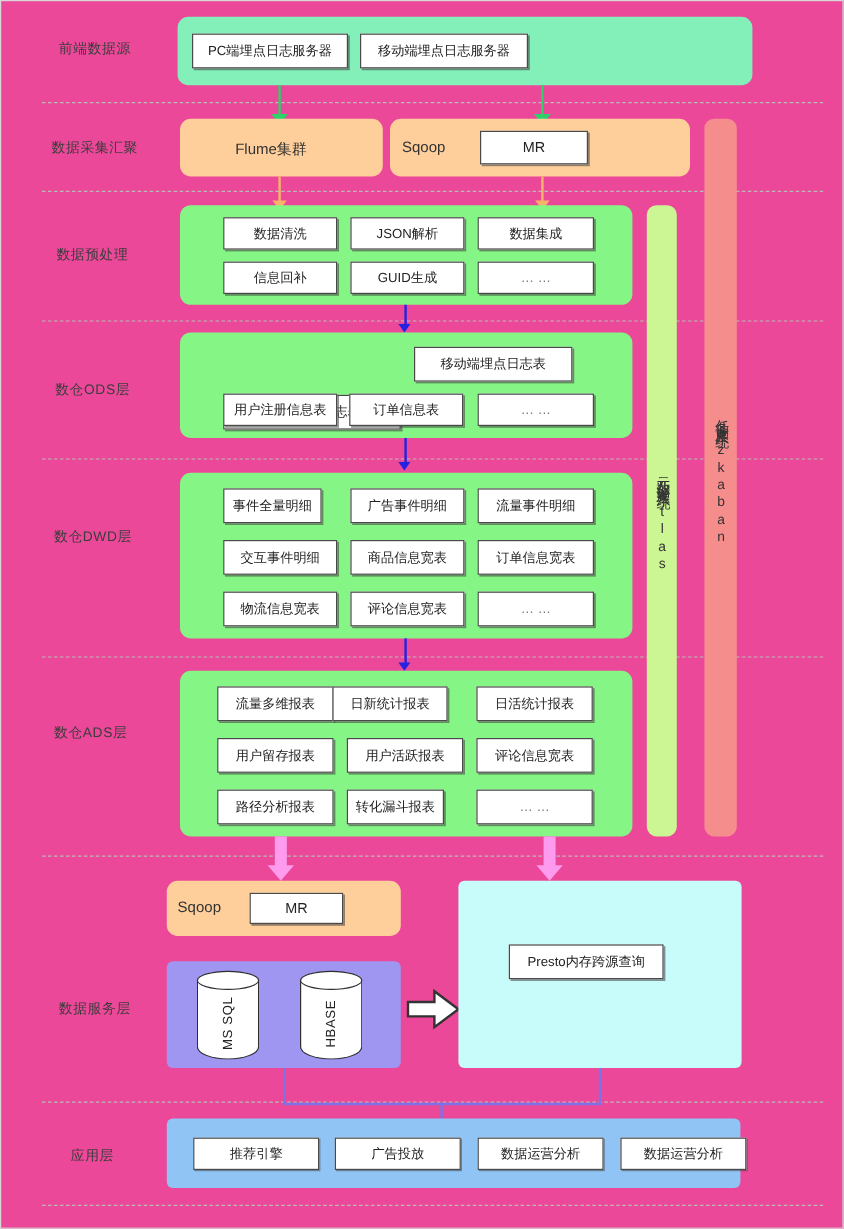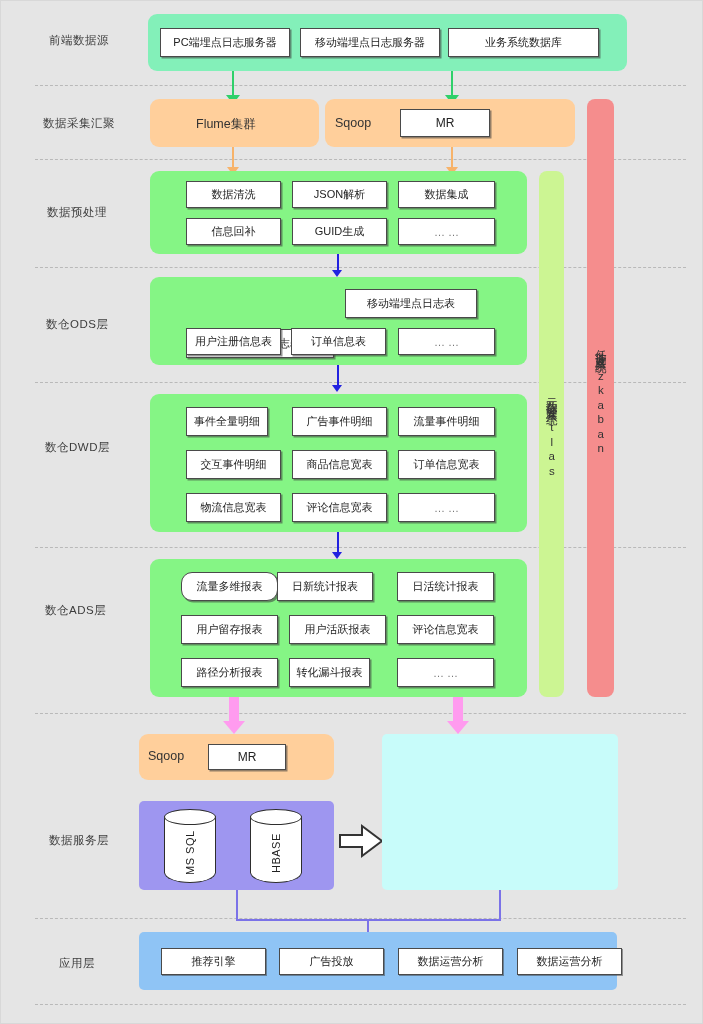--- a/index.html
+++ b/index.html
@@ -2,21 +2,21 @@
 <html><head>
 <meta charset="utf-8">
 <style>
   html,body{margin:0;padding:0;}
   body{
     width:703px;height:1024px;
     background:#ffffff;
     font-family:"Liberation Sans","DejaVu Sans",sans-serif;
     overflow:hidden;
   }
-  #canvas{position:relative;width:703px;height:1024px;background:#e5e5e5;
+  #canvas{position:relative;width:703px;height:1024px;background:#ec4899;
           border:1px solid #d8d8d8;box-sizing:border-box;}
   .row-label{
     position:absolute;
     font-size:11.5px;color:#3c3c3c;letter-spacing:.5px;
     white-space:nowrap;
   }
   .divider{
     position:absolute;left:34px;right:16px;height:0;
     border-top:1px dashed #b9b9b9;
   }
@@ -90,21 +90,20 @@
   <div class="divider" style="top:266px;"></div>
   <div class="divider" style="top:381px;"></div>
   <div class="divider" style="top:546px;"></div>
   <div class="divider" style="top:712px;"></div>
   <div class="divider" style="top:917px;"></div>
   <div class="divider" style="top:1003px;"></div>
 
   <div class="band" id="band-source" style="left: 147px; top: 13px; width: 479px; height: 57px; background: rgb(131, 240, 185);"></div>
   <div class="item" style="left:159px;top:27px;width:130px;height:29px;">PC端埋点日志服务器</div>
   <div class="item" style="left:299px;top:27px;width:140px;height:29px;">移动端埋点日志服务器</div>
-  <div class="item" style="left:447px;top:27px;width:151px;height:29px;">业务系统数据库</div>
 
   <div class="shaft" id="ar-g1-shaft" style="left: 231px; top: 70px; width: 2px; height: 26px; background: rgb(47, 208, 106);"></div>
   <div class="head" id="ar-g1-head" style="left: 225px; top: 94px; border-left: 7px solid transparent; border-right: 7px solid transparent; border-top: 9px solid rgb(47, 208, 106);"></div>
   <div class="shaft" id="ar-g2-shaft" style="left: 450px; top: 70px; width: 2px; height: 26px; background: rgb(47, 208, 106);"></div>
   <div class="head" id="ar-g2-head" style="left: 444px; top: 94px; border-left: 7px solid transparent; border-right: 7px solid transparent; border-top: 9px solid rgb(47, 208, 106);"></div>
 
   <div class="band" id="band-flume" style="left: 149px; top: 98px; width: 169px; height: 48px; background: rgb(255, 207, 155);"></div>
   <div class="band-text" style="left:195px;top:115px;">Flume集群</div>
 
   <div class="band" id="band-sqoop" style="left: 324px; top: 98px; width: 250px; height: 48px; background: rgb(255, 207, 155);"></div>
@@ -145,21 +144,21 @@
   <div class="item" style="left:291px;top:449px;width:95px;height:29px;">商品信息宽表</div>
   <div class="item" style="left:397px;top:449px;width:97px;height:29px;">订单信息宽表</div>
   <div class="item" style="left:185px;top:492px;width:95px;height:29px;">物流信息宽表</div>
   <div class="item" style="left:291px;top:492px;width:95px;height:29px;">评论信息宽表</div>
   <div class="item" style="left:397px;top:492px;width:97px;height:29px;color:#777;">… …</div>
 
   <div class="shaft" id="ar-b3-shaft" style="left: 336px; top: 531px; width: 2px; height: 22px; background: rgb(34, 34, 224);"></div>
   <div class="head" id="ar-b3-head" style="left: 331px; top: 551px; border-left: 5px solid transparent; border-right: 5px solid transparent; border-top: 7px solid rgb(34, 34, 224);"></div>
 
   <div class="band" id="band-ads" style="left: 149px; top: 558px; width: 377px; height: 138px; background: rgb(133, 245, 133);"></div>
-  <div class="item" style="left:180px;top:571px;width:97px;height:29px;border-radius:11px;">流量多维报表</div>
+  <div class="item" style="left:180px;top:571px;width:97px;height:29px;">流量多维报表</div>
   <div class="item" style="left:276px;top:571px;width:96px;height:29px;">日新统计报表</div>
   <div class="item" style="left:396px;top:571px;width:97px;height:29px;">日活统计报表</div>
   <div class="item" style="left:180px;top:614px;width:97px;height:29px;">用户留存报表</div>
   <div class="item" style="left:288px;top:614px;width:97px;height:29px;">用户活跃报表</div>
   <div class="item" style="left:396px;top:614px;width:97px;height:29px;">评论信息宽表</div>
   <div class="item" style="left:180px;top:657px;width:97px;height:29px;">路径分析报表</div>
   <div class="item" style="left:288px;top:657px;width:81px;height:29px;">转化漏斗报表</div>
   <div class="item" style="left:396px;top:657px;width:97px;height:29px;color:#777;">… …</div>
 
   <div class="shaft" id="ar-p1-shaft" style="left: 228px; top: 696px; width: 10px; height: 26px; background: rgb(255, 155, 239);"></div>
@@ -182,20 +181,21 @@
     <div class="body"></div>
     <div class="top"></div>
     <div class="lbl">HBASE</div>
   </div>
 
   <svg class="hollow" style="left:337px;top:822px;width:46px;height:36px;" viewBox="0 0 46 36">
     <polygon points="2,12 24,12 24,3 44,18 24,33 24,24 2,24" fill="#ffffff" stroke="#333333" stroke-width="2"></polygon>
   </svg>
 
   <div class="band" id="band-presto" style="left: 381px; top: 733px; width: 236px; height: 156px; border-radius: 5px; background: rgb(200, 252, 250);"></div>
+  <div class="item" style="left:423px;top:786px;width:129px;height:29px;">Presto内存跨源查询</div>
 
   <div class="shaft" id="pl-1" style="left: 235px; top: 889px; width: 1.6px; height: 30px; background: rgb(123, 114, 232);"></div>
   <div class="shaft" id="pl-2" style="left: 498px; top: 889px; width: 1.6px; height: 30px; background: rgb(123, 114, 232);"></div>
   <div class="shaft" id="pl-3" style="left: 235px; top: 918px; width: 265px; height: 1.6px; background: rgb(123, 114, 232);"></div>
   <div class="shaft" id="pl-4" style="left: 366px; top: 918px; width: 1.6px; height: 16px; background: rgb(123, 114, 232);"></div>
   <div class="head" id="pl-head" style="left: 361px; top: 932px; border-left: 5px solid transparent; border-right: 5px solid transparent; border-top: 7px solid rgb(123, 114, 232);"></div>
 
   <div class="band" id="band-app" style="left: 138px; top: 931px; width: 478px; height: 58px; border-radius: 5px; background: rgb(143, 196, 245);"></div>
   <div class="item thin" style="left:140px;top:947px;width:105px;height:27px;">推荐引擎</div>
   <div class="item thin" style="left:258px;top:947px;width:105px;height:27px;">广告投放</div>

